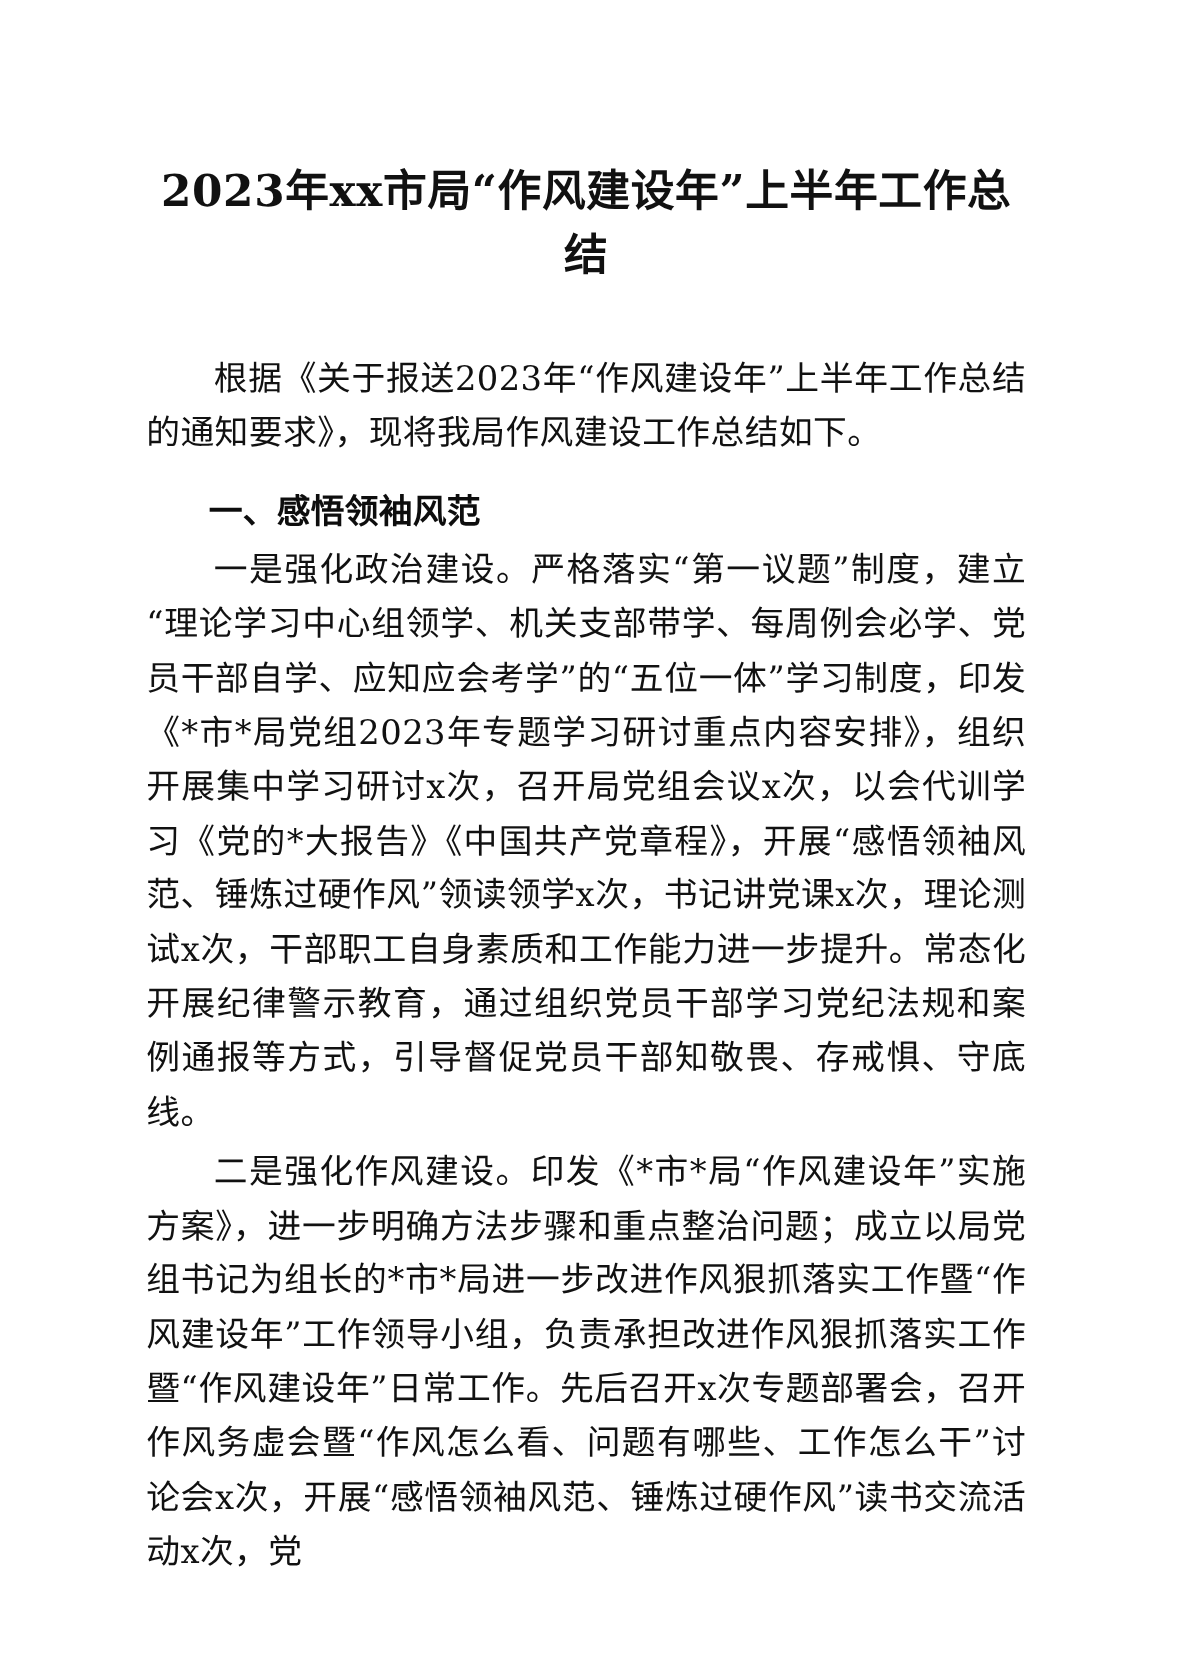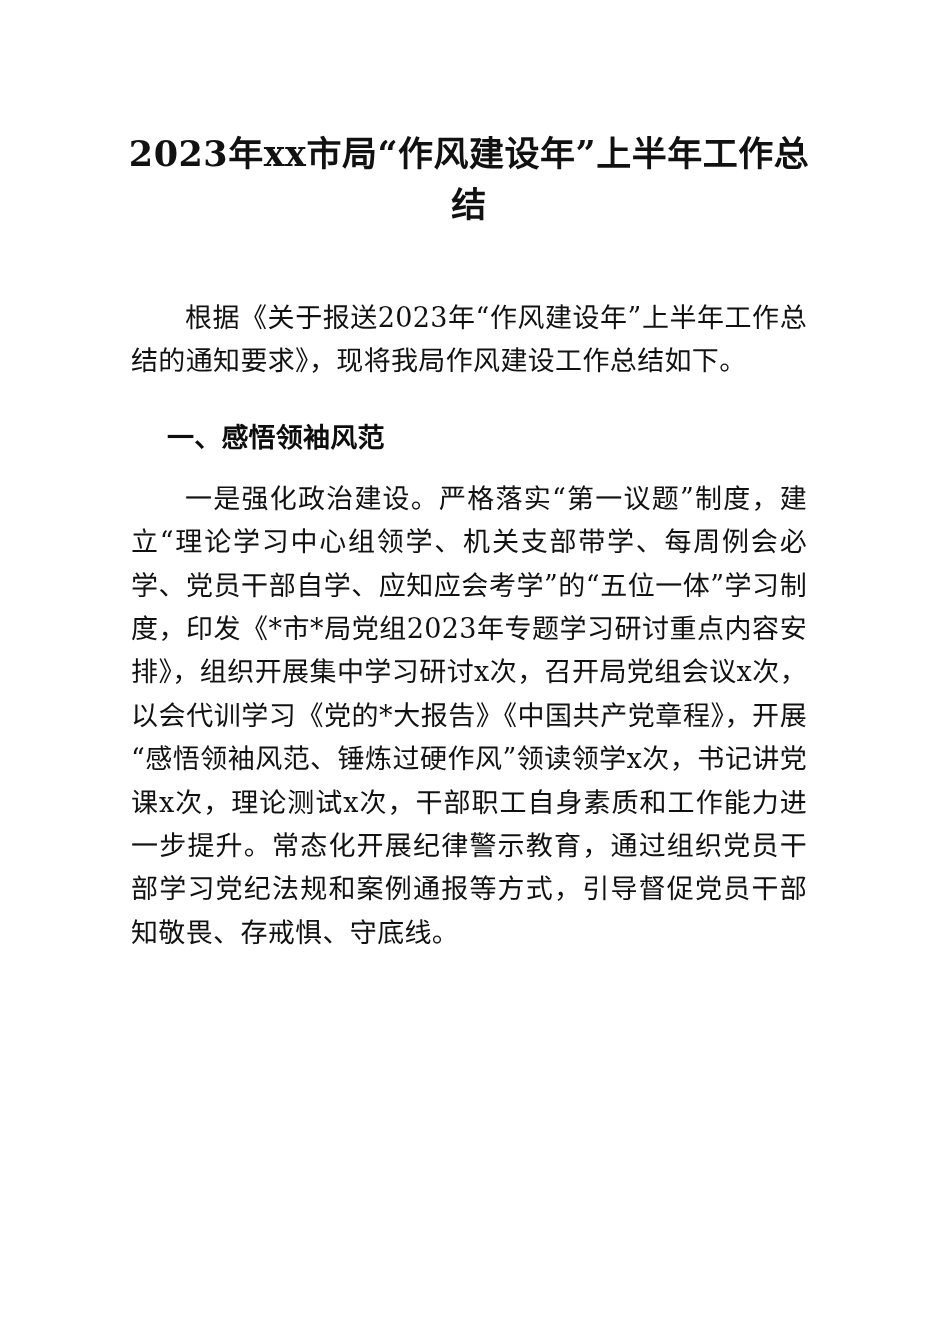--- a/index.html
+++ b/index.html
@@ -54,21 +54,21 @@
     font-family: "DejaVu Sans", "Liberation Sans", sans-serif;
     font-weight: bold;
     font-size: 27px;
     line-height: 43px;
     letter-spacing: 0.2px;
     color: #0d0d0d;
   }
 
   
   .para {
-    margin: 18px;
+    margin: 4px;
     text-indent: 2em;
     font-family: "DejaVu Serif", "Liberation Serif", serif;
     font-size: 27px;
     line-height: 43.4px;
     text-align: justify;
     text-justify: inter-ideograph;
     letter-spacing: 0.35px;
     color: #111111;
   }
 
@@ -92,15 +92,16 @@
     <h1 class="doc-title">2023年xx市局“作风建设年”上半年工作总结</h1>
 
     <p class="para intro">根据《关于报送2023年“作风建设年”上半年工作总结的通知要求》，现将我局作风建设工作总结如下。</p>
 
     <div class="gap-sm"></div>
 
     <h2 class="section-heading">一、感悟领袖风范</h2>
 
     <p class="para">一是强化政治建设。严格落实“第一议题”制度，建立“理论学习中心组领学、机关支部带学、每周例会必学、党员干部自学、应知应会考学”的“五位一体”学习制度，印发《*市*局党组2023年专题学习研讨重点内容安排》，组织开展集中学习研讨x次，召开局党组会议x次，以会代训学习《党的*大报告》《中国共产党章程》，开展“感悟领袖风范、锤炼过硬作风”领读领学x次，书记讲党课x次，理论测试x次，干部职工自身素质和工作能力进一步提升。常态化开展纪律警示教育，通过组织党员干部学习党纪法规和案例通报等方式，引导督促党员干部知敬畏、存戒惧、守底线。</p>
 
+    <p class="para">二是强化作风建设。印发《*市*局“作风建设年”实施方案》，进一步明确方法步骤和重点整治问题；成立以局党组书记为组长的*市*局进一步改进作风狠抓落实工作暨“作风建设年”工作领导小组，负责承担改进作风狠抓落实工作暨“作风建设年”日常工作。先后召开x次专题部署会，召开作风务虚会暨“作风怎么看、问题有哪些、工作怎么干”讨论会x次，开展“感悟领袖风范、锤炼过硬作风”读书交流活动x次，党</p>
 
   </div>
 </div>
 
 </body></html>

